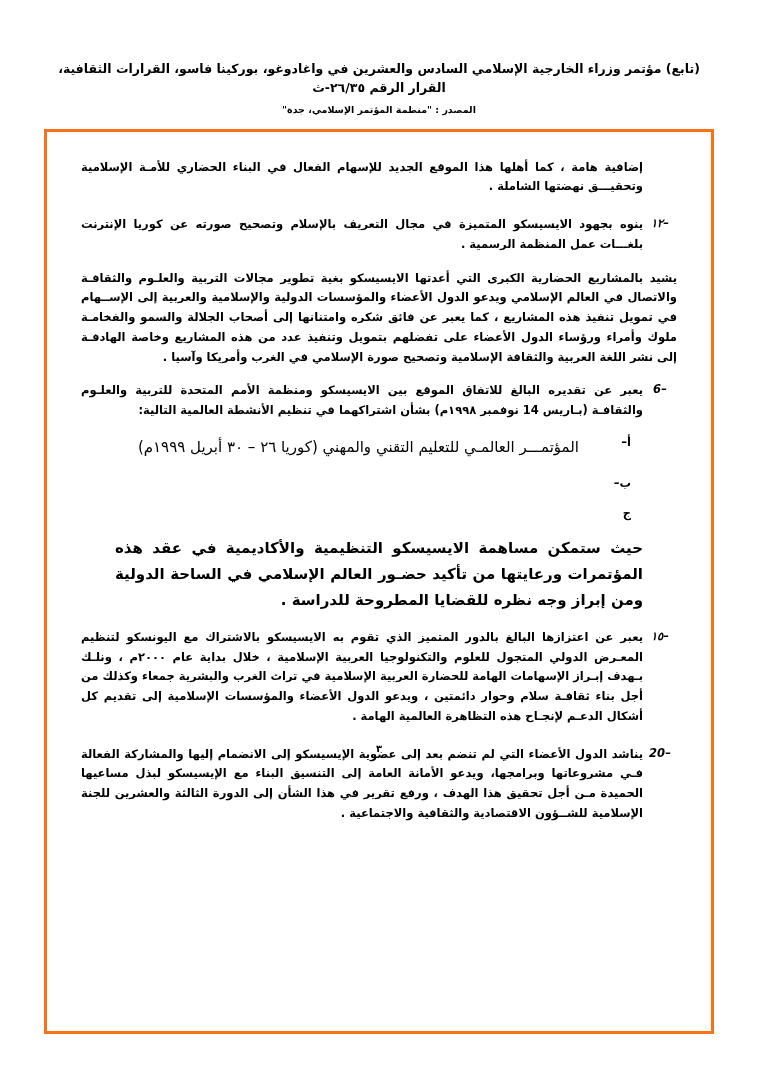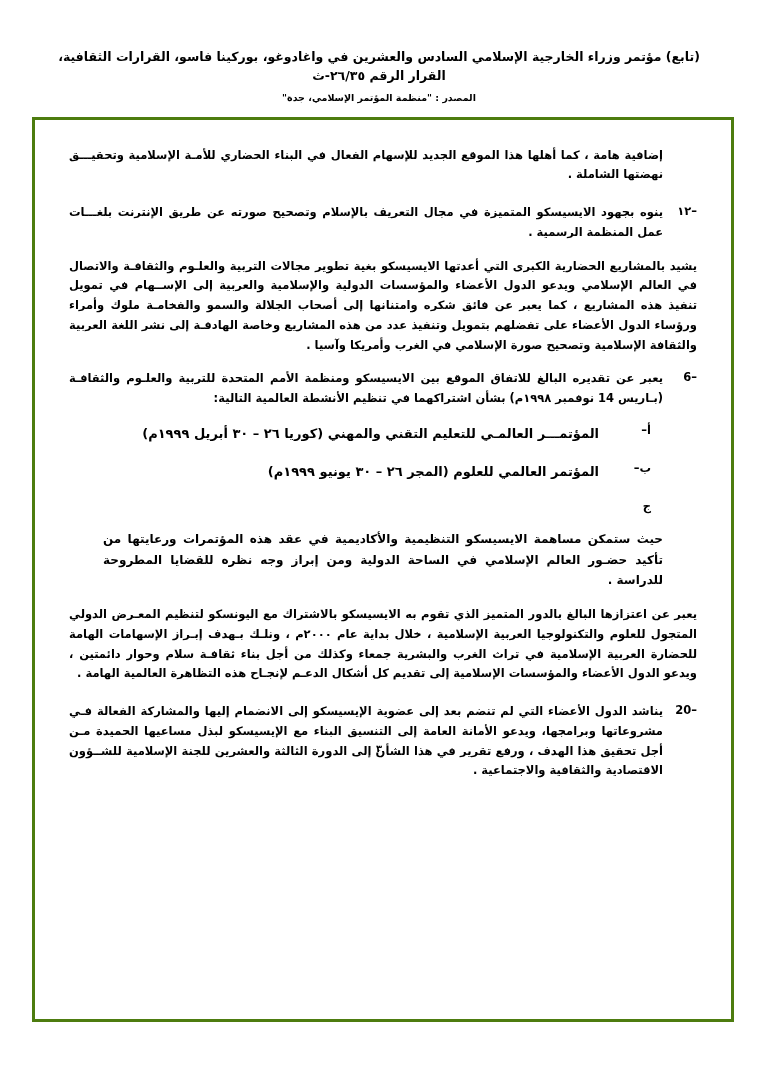--- a/index.html
+++ b/index.html
@@ -12,65 +12,66 @@
     height: 1078px;
     font-family: "DejaVu Sans", "Liberation Sans", sans-serif;
     color: #000000;
     position: relative;
     overflow: hidden;
   }
   .page {
     width: 758px;
     height: 768px;
     box-sizing: border-box;
-    padding: 4px;
+    padding: 16px;
     position: relative;
   }
   .header {
     padding: 44px 40px 0 40px;
     text-align: center;
   }
   .header-line1 {
     font-size: 12.5px;
     font-weight: bold;
     line-height: 1.5;
     direction: rtl;
   }
   .header-line2 {
     font-size: 9.5px;
     font-weight: bold;
     margin-top: 6px;
     direction: rtl;
   }
   .frame {
-    margin: 14px 20px 0 28px;
-    border: 3px solid #4d7c0f;
+    margin: 14px 28px 0 28px;
+    border: 3px solid #f97316;
     height: 905px;
     box-sizing: border-box;
     position: relative;
   }
   .frame-inner {
     padding: 26px 34px 10px 34px;
     direction: rtl;
   }
   .para {
     display: flex;
     flex-direction: row;
     margin-bottom: 14px;
     direction: rtl;
   }
   .num {
     width: 34px;
     flex: 0 0 34px;
     font-size: 11.5px;
     font-weight: bold;
-    text-align: right;
+    text-align: center;
     padding-top: 1px;
     direction: rtl;
     unicode-bidi: isolate;
+    font-style: italic;
   }
   .body-text {
     flex: 1 1 auto;
     font-size: 11.5px;
     font-weight: bold;
     line-height: 1.72;
     text-align: justify;
     text-align-last: right;
     direction: rtl;
   }
@@ -90,28 +91,28 @@
   }
   .sub-label {
     flex: 0 0 22px;
     width: 22px;
     font-size: 11.5px;
     font-weight: bold;
     direction: rtl;
   }
   .sub-text {
     flex: 1 1 auto;
-    font-size: 13px;
-    font-weight: bold;
+    font-size: 15px;
+    font-weight: normal;
     line-height: 1.7;
     direction: rtl;
     padding-right: 30px;
   }
   .plain-para {
-    font-size: 12px;
+    font-size: 15px;
     font-weight: bold;
     line-height: 1.72;
     text-align: justify;
     text-align-last: right;
     direction: rtl;
     margin: 0 0 14px 34px;
     padding-right: 34px;
   }
   .footer {
     position: absolute;
@@ -134,49 +135,49 @@
     <div class="header-line2">المصدر : "منظمة المؤتمر الإسلامي، جدة"</div>
   </div>
 
   <div class="frame">
     <div class="frame-inner">
 
       <div class="body-text continued" style="margin-bottom:18px;">إضافية هامة ، كما أهلها هذا الموقع الجديد للإسهام الفعال في البناء الحضاري للأمـة الإسلامية وتحقيـــق نهضتها الشاملة .</div>
 
       <div class="para">
         <div class="num">–١٢</div>
-        <div class="body-text">ينوه بجهود الايسيسكو المتميزة في مجال التعريف بالإسلام وتصحيح صورته عن طريق الإنترنت بلغـــات عمل المنظمة الرسمية .</div>
+        <div class="body-text">ينوه بجهود الايسيسكو المتميزة في مجال التعريف بالإسلام وتصحيح صورته عن كوريا الإنترنت بلغـــات عمل المنظمة الرسمية .</div>
       </div>
 
       <div class="para">
         <div class="body-text">يشيد بالمشاريع الحضارية الكبرى التي أعدتها الايسيسكو بغية تطوير مجالات التربية والعلـوم والثقافـة والاتصال في العالم الإسلامي ويدعو الدول الأعضاء والمؤسسات الدولية والإسلامية والعربية إلى الإســهام في تمويل تنفيذ هذه المشاريع ، كما يعبر عن فائق شكره وامتنانها إلى أصحاب الجلالة والسمو والفخامـة ملوك وأمراء ورؤساء الدول الأعضاء على تفضلهم بتمويل وتنفيذ عدد من هذه المشاريع وخاصة الهادفـة إلى نشر اللغة العربية والثقافة الإسلامية وتصحيح صورة الإسلامي في الغرب وأمريكا وآسيا .</div>
       </div>
 
       <div class="para">
         <div class="num">–6</div>
         <div class="body-text">يعبر عن تقديره البالغ للاتفاق الموقع بين الايسيسكو ومنظمة الأمم المتحدة للتربية والعلـوم والثقافـة (بـاريس 14 نوفمبر ١٩٩٨م) بشأن اشتراكهما في تنظيم الأنشطة العالمية التالية:</div>
       </div>
 
       <div class="sublist">
         <div class="subitem">
           <div class="sub-label">أ–</div>
           <div class="sub-text">المؤتمـــر العالمـي للتعليم التقني والمهني (كوريا ٢٦ – ٣٠ أبريل ١٩٩٩م)</div>
         </div>
         <div class="subitem">
           <div class="sub-label">ب–</div>
-          <div class="sub-text">المؤتمر العالمي للعلوم (المجر ٢٦ – ٣٠ يونيو ١٩٩٩م)</div>
         </div>
         <div class="subitem">
           <div class="sub-label">ج</div>
         </div>
       </div>
 
       <div class="plain-para">حيث ستمكن مساهمة الايسيسكو التنظيمية والأكاديمية في عقد هذه المؤتمرات ورعايتها من تأكيد حضـور العالم الإسلامي في الساحة الدولية ومن إبراز وجه نظره للقضايا المطروحة للدراسة .</div>
 
       <div class="para">
+        <div class="num">–١٥</div>
         <div class="body-text">يعبر عن اعتزازها البالغ بالدور المتميز الذي تقوم به الايسيسكو بالاشتراك مع اليونسكو لتنظيم المعـرض الدولي المتجول للعلوم والتكنولوجيا العربية الإسلامية ، خلال بداية عام ٢٠٠٠م ، ونلـك بـهدف إبـراز الإسهامات الهامة للحضارة العربية الإسلامية في تراث الغرب والبشرية جمعاء وكذلك من أجل بناء ثقافـة سلام وحوار دائمتين ، ويدعو الدول الأعضاء والمؤسسات الإسلامية إلى تقديم كل أشكال الدعـم لإنجـاح هذه التظاهرة العالمية الهامة .</div>
       </div>
 
       <div class="para" style="margin-top:18px;">
         <div class="num">–20</div>
         <div class="body-text">يناشد الدول الأعضاء التي لم تنضم بعد إلى عضوية الإيسيسكو إلى الانضمام إليها والمشاركة الفعالة فـي مشروعاتها وبرامجها، ويدعو الأمانة العامة إلى التنسيق البناء مع الإيسيسكو لبذل مساعيها الحميدة مـن أجل تحقيق هذا الهدف ، ورفع تقرير في هذا الشأن إلى الدورة الثالثة والعشرين للجنة الإسلامية للشــؤون الاقتصادية والثقافية والاجتماعية .</div>
       </div>
 
     </div>
   </div>

